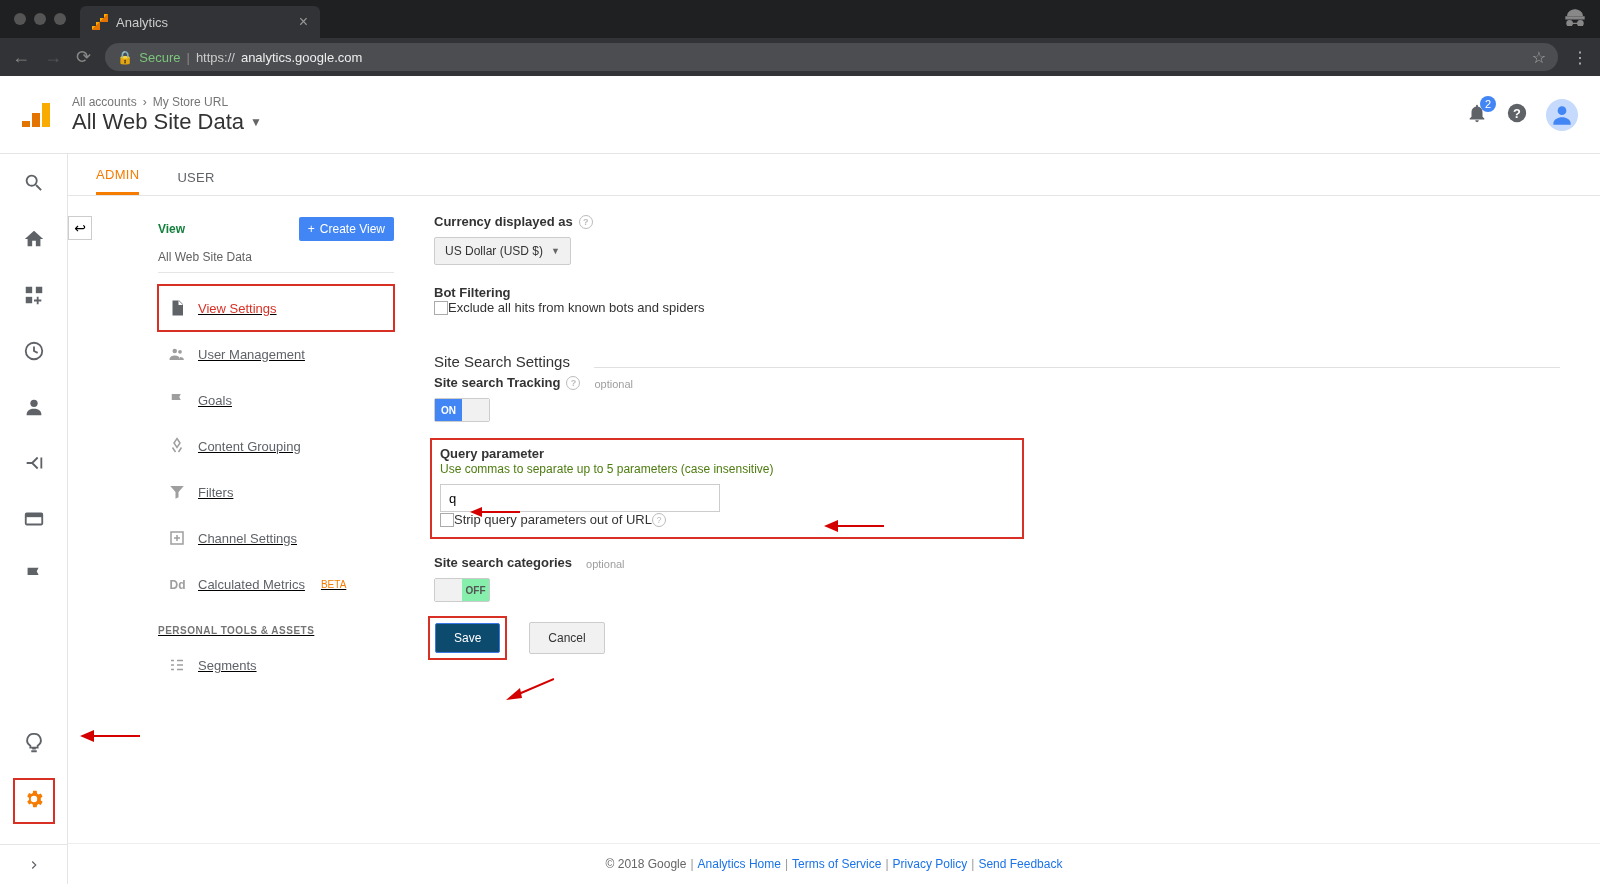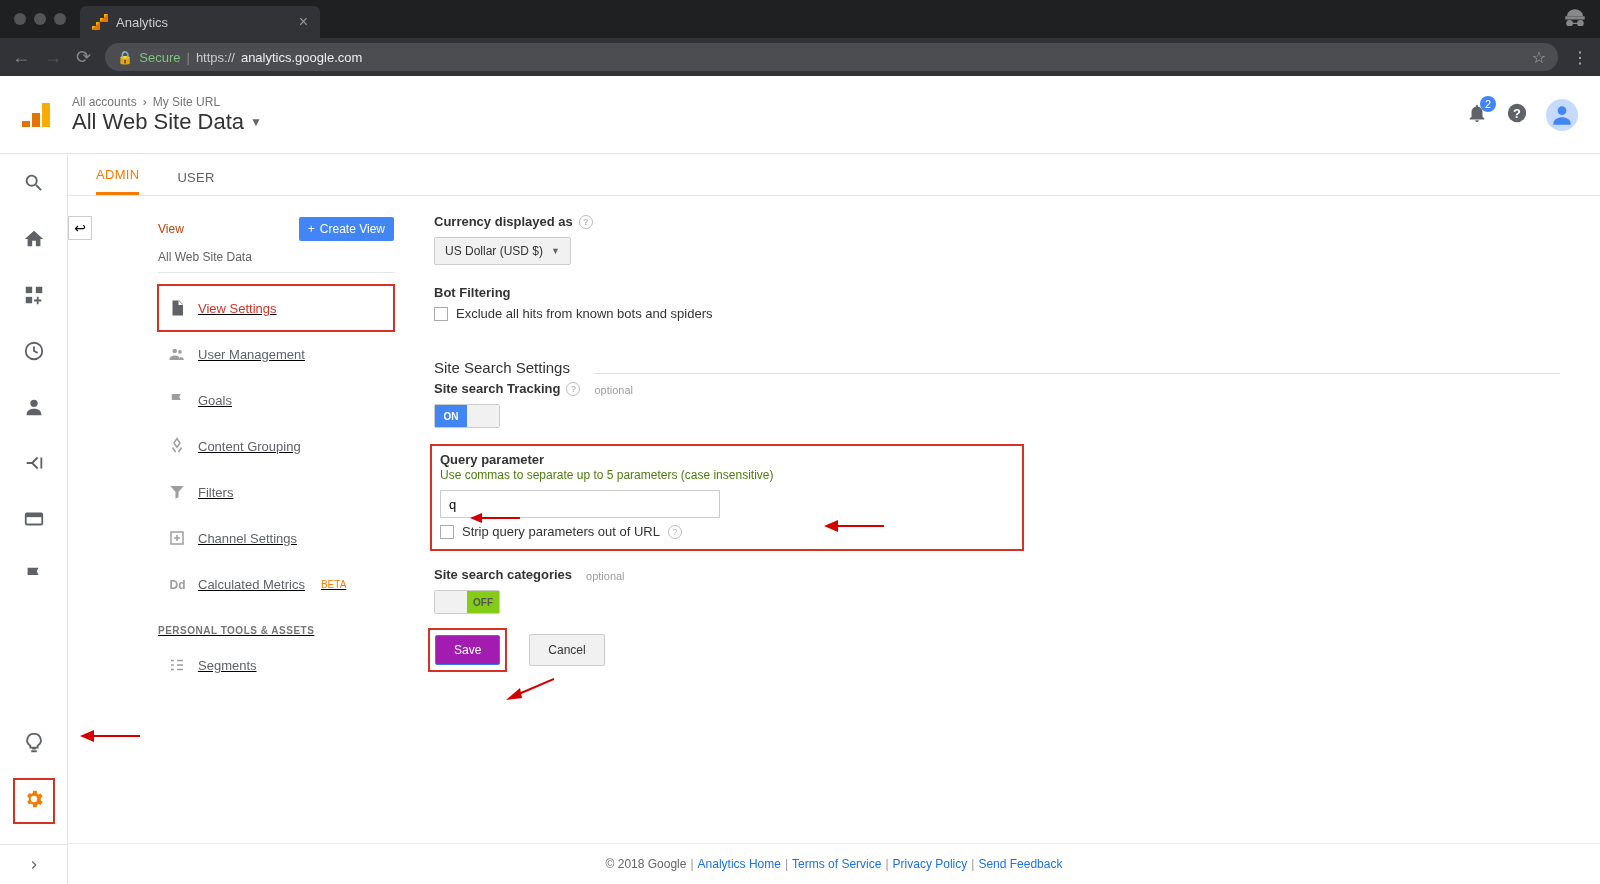--- a/index.html
+++ b/index.html
@@ -50,55 +50,55 @@
 
 .content { flex:1; display:flex; flex-direction:column; min-height:0; overflow:hidden; }
 .tabs-row { height:42px; display:flex; align-items:flex-end; padding:0 28px; gap:38px; border-bottom:1px solid #e5e5e5; }
 .tab-link { font-size:13px; color:#5f6368; padding:10px 0; letter-spacing:.3px; }
 .tab-link.active { color:#f57c00; border-bottom:3px solid #f57c00; font-weight:500; }
 
 .main { flex:1; display:flex; overflow:auto; }
 .view-col-wrap { padding:20px 0 0 42px; display:flex; position:relative; }
 .back-btn { position:absolute; left:0; top:20px; width:24px; height:24px; border:1px solid #ccc; background:#fff; display:flex; align-items:center; justify-content:center; font-size:14px; }
 .view-col { width:236px; margin-left:48px; }
-.vc-head { font-size:12px; color:#c2410c; padding:6px 0; }
+.vc-head { font-size:12px; color:#15803d; padding:6px 0;font-weight:bold; }
 .vc-head-row { display:flex; align-items:center; justify-content:space-between; }
 .create-btn { background:#4285f4; color:#fff; font-size:12px; padding:5px 9px; border-radius:2px; display:flex; align-items:center; gap:5px; border:none; }
 .vc-sub { font-size:12px; color:#616161; padding:8px 0; border-bottom:1px solid #e5e5e5; }
 .menu-list { margin-top:12px;text-decoration:underline; }
 .menu-item { display:flex; align-items:center; gap:12px; padding:14px 10px; font-size:13px; color:#5f6368; border-bottom:0; }
 .menu-item svg { width:18px; height:18px; fill:#9e9e9e; }
 .menu-item.selected { color:#d93025; outline:2px solid #d93025; outline-offset:-1px; }
 .menu-item.selected svg { fill:#5f6368; }
 .beta { font-size:10px; color:#f57c00; margin-left:4px; }
 .section-head { font-size:10px; color:#757575; letter-spacing:.5px; padding:18px 0 6px; font-weight:bold; }
 
 .settings-panel { flex:1; padding:18px 40px 0 40px; }
 .field { margin-bottom:20px; }
 .flabel { font-size:13px; font-weight:bold; color:#333; display:flex; align-items:flex-end; gap:6px; }
 .help-ic { width:14px; height:14px; border:1px solid #bbb; border-radius:50%; font-size:9px; color:#bbb; display:inline-flex; align-items:center; justify-content:center; }
 .opt-tag { font-size:11px; color:#9e9e9e; margin-left:8px; font-weight:normal; }
 .dd { margin-top:8px; display:inline-flex; align-items:center; gap:8px; background:#f1f1f1; border:1px solid #ccc; border-radius:2px; padding:6px 10px; font-size:12px; color:#333; }
 .dd .caret { font-size:9px; color:#666; }
-.chk-row { display:flex; align-items:center; gap:8px; margin-top:6px; }
+.chk-row { display:flex; align-items:center; gap:0; }
 .chk { width:14px; height:14px; border:1px solid #aaa; background:#fff; }
 .chk-label { font-size:13px; color:#333; }
 .sect-divider { font-size:15px; color:#333; padding:18px 0 4px; border-bottom:1px solid transparent; position:relative; }
 .sect-divider::after { content:""; position:absolute; bottom:6px; left:160px; right:0; height:1px; background:#e0e0e0; }
-.toggle { width:66px; height:24px; border:1px solid #ccc; border-radius:2px; display:flex; margin-top:8px; }
+.toggle { width:56px; height:24px; border:1px solid #ccc; border-radius:2px; display:flex; margin-top:8px; }
 .toggle .half { flex:1; display:flex; align-items:center; justify-content:center; font-size:10px; font-weight:bold; }
 .toggle .on { background:#4285f4; color:#fff; }
-.toggle .off { background:#84cc16; color:#555; }
+.toggle .off { background:#86efac; color:#555; }
 .toggle .blank { background:#f1f1f1; }
 .hint { font-size:12px; color:#4d7c0f; margin-top:1px; }
 .txt-input { width:280px; height:28px; border:1px solid #ccc; padding:0 8px; font-size:13px; margin-top:8px; }
 .red-box { outline:2px solid #d93025; outline-offset:2px; padding:4px 6px 8px; margin-right:540px; }
 .btn-row { display:flex; gap:28px; margin-top:20px; }
 .btn { padding:7px 18px; font-size:12px; border-radius:2px; border:1px solid #ccc; background:#f1f1f1; color:#333; }
-.btn.primary { background:#a21caf; border-color:#3b78e7; color:#fff; }
+.btn.primary { background:#0c4a6e; border-color:#3b78e7; color:#fff; }
 .btn-outline { outline:2px solid #d93025; outline-offset:4px; padding:1px; display:inline-block; }
 
 
 .footer { height:41px; display:flex; align-items:center; justify-content:center; font-size:12px; color:#666; gap:4px; border-top:1px solid #eee; }
 .footer a { color:#1a73e8; text-decoration:none; }
 .sep { color:#999; }
 
 
 .red-arrow { position:absolute; pointer-events:none; }
 .red-arrow svg line, .red-arrow svg path { stroke:#d40000; stroke-width:2; }
@@ -146,21 +146,21 @@
       <svg viewBox="0 0 32 32">
           <rect x="20" y="4" width="8" height="24" fill="#f9ab00"></rect>
           <rect x="10" y="14" width="8" height="14" fill="#e37400"></rect>
           <rect x="0" y="22" width="8" height="6" fill="#e37400"></rect>
         </svg>
     </div>
     <div class="hdr-text">
       <div class="breadcrumb">
         <span>All accounts</span>
         <span>›</span>
-        <span>My Site URL</span>
+        <span>My Store URL</span>
       </div>
       <div class="view-title">
         <span>All Web Site Data</span>
         <span class="caret">▼</span>
       </div>
     </div>
     <div class="hdr-right">
       <div class="bell-wrap icon-btn">
         <svg viewBox="0 0 24 24">
             <path d="M12 22a2 2 0 002-2h-4a2 2 0 002 2zm6-6V11c0-3-2-5.5-5-6V4a1 1 0 00-2 0v1c-3 .5-5 3-5 6v5l-2 2v1h16v-1l-2-2z"></path>

